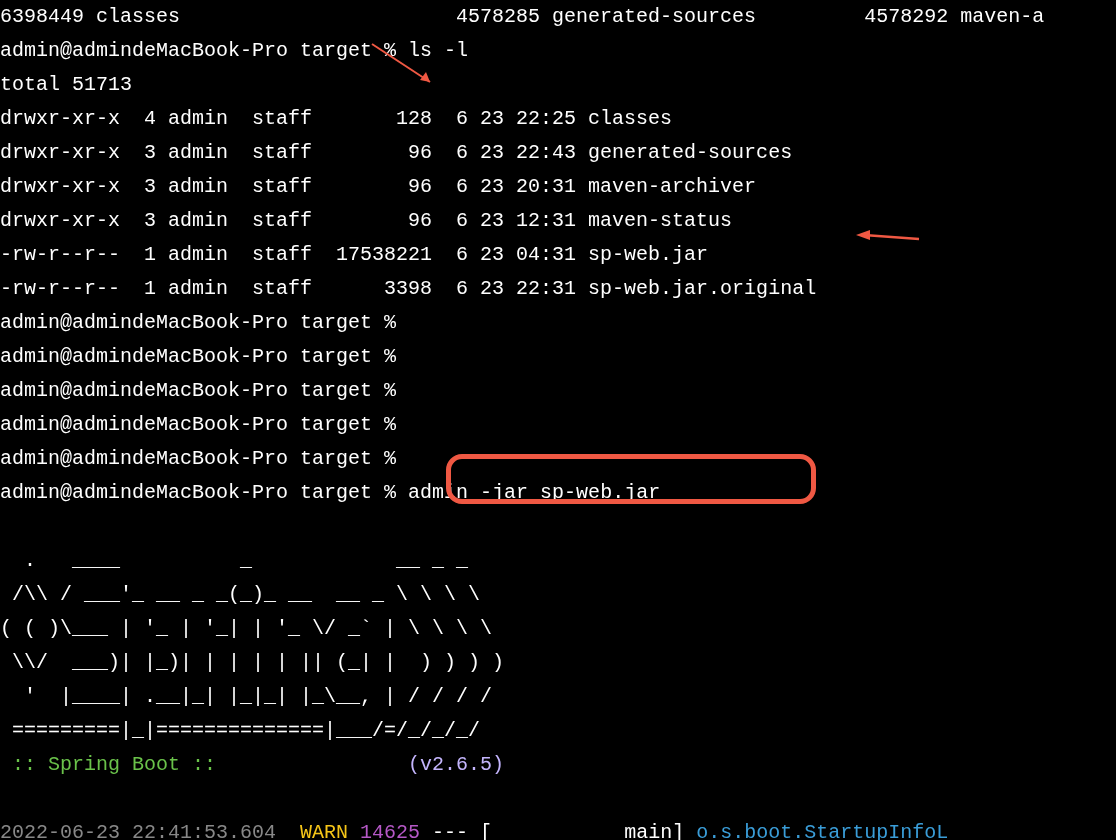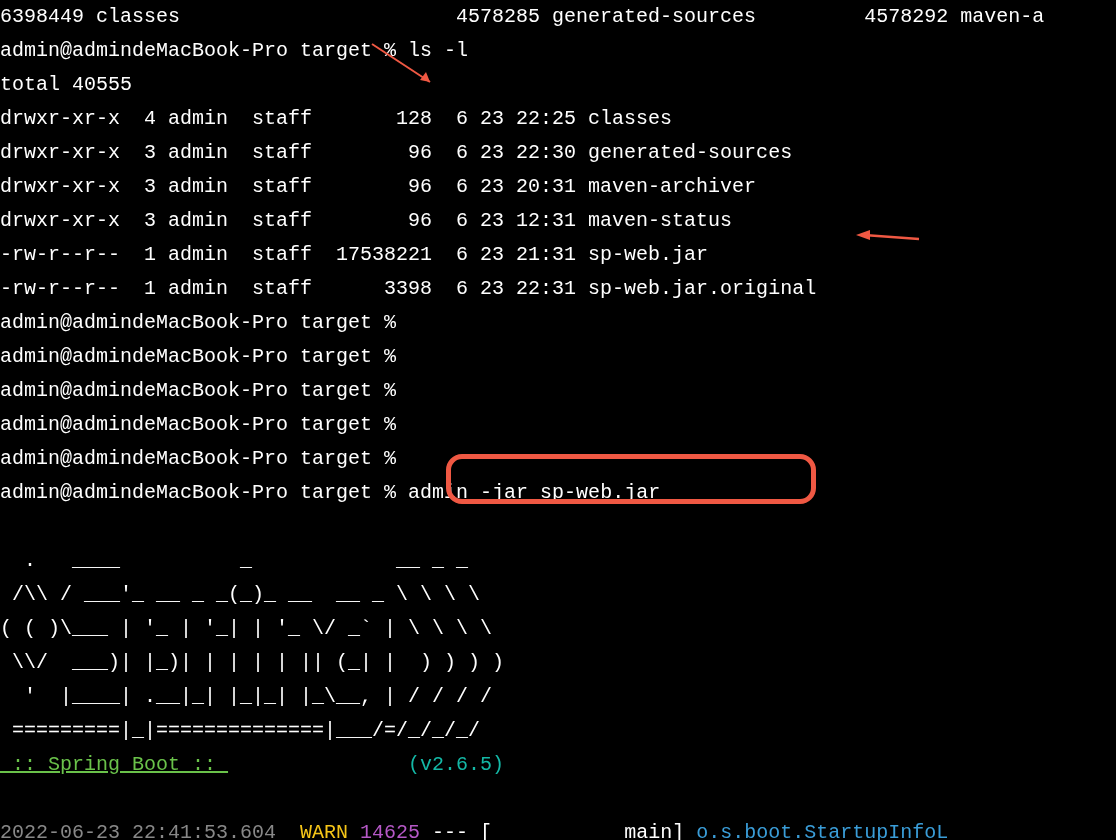--- a/index.html
+++ b/index.html
@@ -13,22 +13,22 @@
       letter-spacing: 0;
       width: 1116px;
       height: 840px;
       overflow: hidden;
       position: relative;
     }
     .line { white-space: pre; }
     .log-warn { color: #f5c518; }
     .log-pid { color: #b558c6; }
     .log-class { color: #3a9dd8; }
-    .spring-boot { color: #6ac24a; text-decoration: underline; }
-    .version { color: #14b8a6; font-family: Liberation Mono, monospace; }
+    .spring-boot { color: #6ac24a; }
+    .version { color: #c4b5fd; font-family: Liberation Mono, monospace; }
     .date { color: #888; }
     .arrow1 {
       position: absolute;
       left: 370px;
       top: 42px;
     }
     .arrow2 {
       position: absolute;
       left: 854px;
       top: 225px;
@@ -42,26 +42,26 @@
       border: 5px solid #ef5843;
       border-radius: 16px;
       pointer-events: none;
     }
   </style>
 </head>
 <body>
 
 <div class="line">6398449 classes                       4578285 generated-sources         4578292 maven-a</div>
 <div class="line"><span>admin@admindeMacBook-Pro target %</span> <span>ls -l</span></div>
-<div class="line">total 40555</div>
+<div class="line">total 51713</div>
 <div class="line">drwxr-xr-x  4 admin  staff       128  6 23 22:25 classes</div>
-<div class="line">drwxr-xr-x  3 admin  staff        96  6 23 22:30 generated-sources</div>
+<div class="line">drwxr-xr-x  3 admin  staff        96  6 23 22:43 generated-sources</div>
 <div class="line">drwxr-xr-x  3 admin  staff        96  6 23 20:31 maven-archiver</div>
 <div class="line">drwxr-xr-x  3 admin  staff        96  6 23 12:31 maven-status</div>
-<div class="line">-rw-r--r--  1 admin  staff  17538221  6 23 21:31 sp-web.jar</div>
+<div class="line">-rw-r--r--  1 admin  staff  17538221  6 23 04:31 sp-web.jar</div>
 <div class="line">-rw-r--r--  1 admin  staff      3398  6 23 22:31 sp-web.jar.original</div>
 <div class="line">admin@admindeMacBook-Pro target %</div>
 <div class="line">admin@admindeMacBook-Pro target %</div>
 <div class="line">admin@admindeMacBook-Pro target %</div>
 <div class="line">admin@admindeMacBook-Pro target %</div>
 <div class="line">admin@admindeMacBook-Pro target %</div>
 <div class="line"><span>admin@admindeMacBook-Pro target %</span> <span>admin -jar sp-web.jar</span></div>
 <div class="line">&nbsp;</div>
 <div class="line">  .   ____          _            __ _ _</div>
 <div class="line"> /\\ / ___'_ __ _ _(_)_ __  __ _ \ \ \ \</div>

